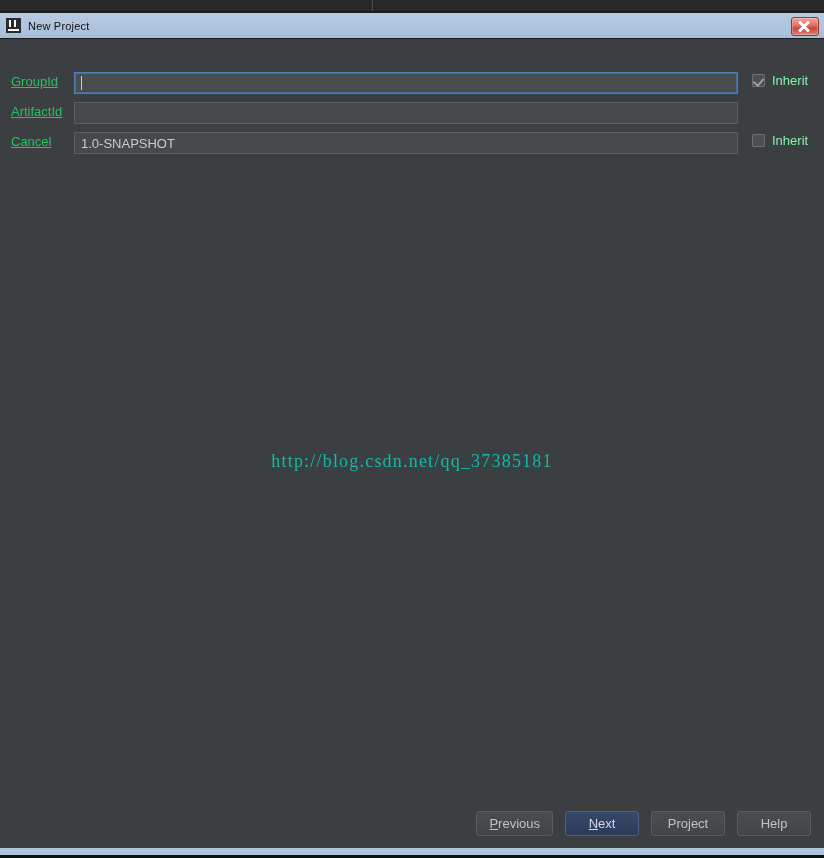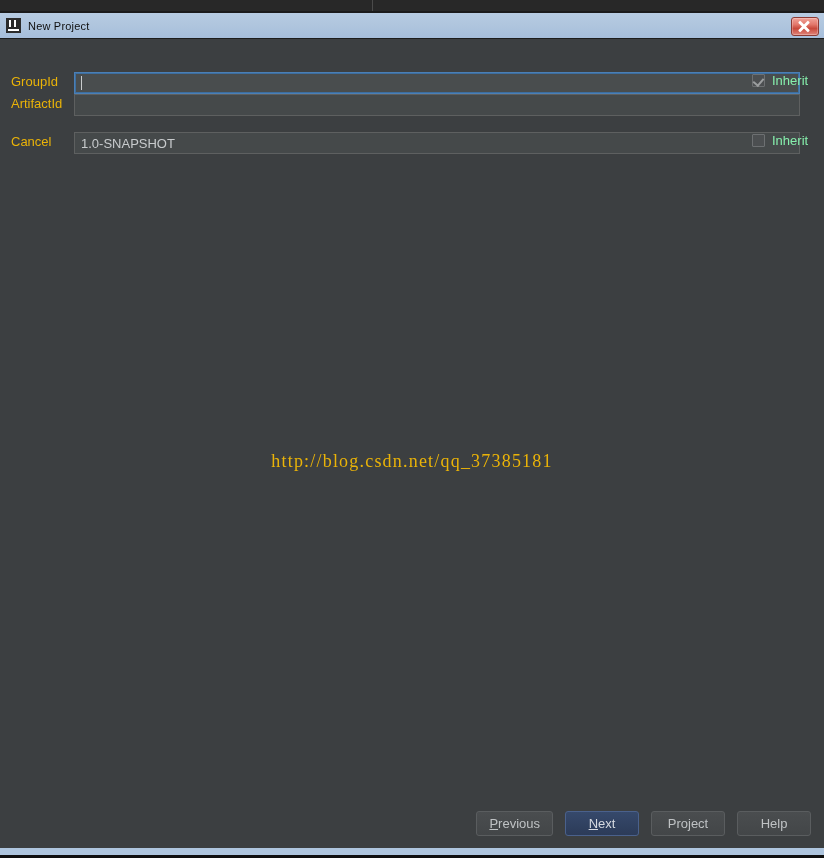--- a/index.html
+++ b/index.html
@@ -114,37 +114,38 @@
   }
 
   
   .form-row {
     position: absolute;
     left: 0;
     height: 22px;
     width: 824px;
   }
   #row-groupid   { top: 33px; }
-  #row-artifactid{ top: 55px; }
+  #row-artifactid{ top: 63px; }
   #row-version   { top: 93px; }
 
   .field-label {
     position: absolute;
     left: 11px;
     top: 2px;
     width: 60px;
     font-size: 13px;
-    color: #eab308;
+    color: #22c55e;
     white-space: nowrap;
+    text-decoration: underline;
   }
   .text-field {
     position: absolute;
     left: 74px;
     top: 0;
-    width: 726px;
+    width: 664px;
     height: 22px;
     box-sizing: border-box;
     background: #45494a;
     border: 1px solid #5e6060;
     color: #c8cbcd;
     font-family: "Liberation Sans", sans-serif;
     font-size: 13px;
     padding: 0 6px;
     outline: none;
   }
@@ -200,21 +201,21 @@
   
   #watermark {
     position: absolute;
     left: 0;
     top: 412px;
     width: 824px;
     text-align: center;
     font-family: "Liberation Serif", serif;
     font-size: 18px;
     letter-spacing: 1.2px;
-    color: #eab308;
+    color: #14b8a6;
     user-select: none;
   }
 
   
   #button-bar {
     position: absolute;
     left: 0;
     bottom: 8px;
     width: 824px;
     height: 28px;

